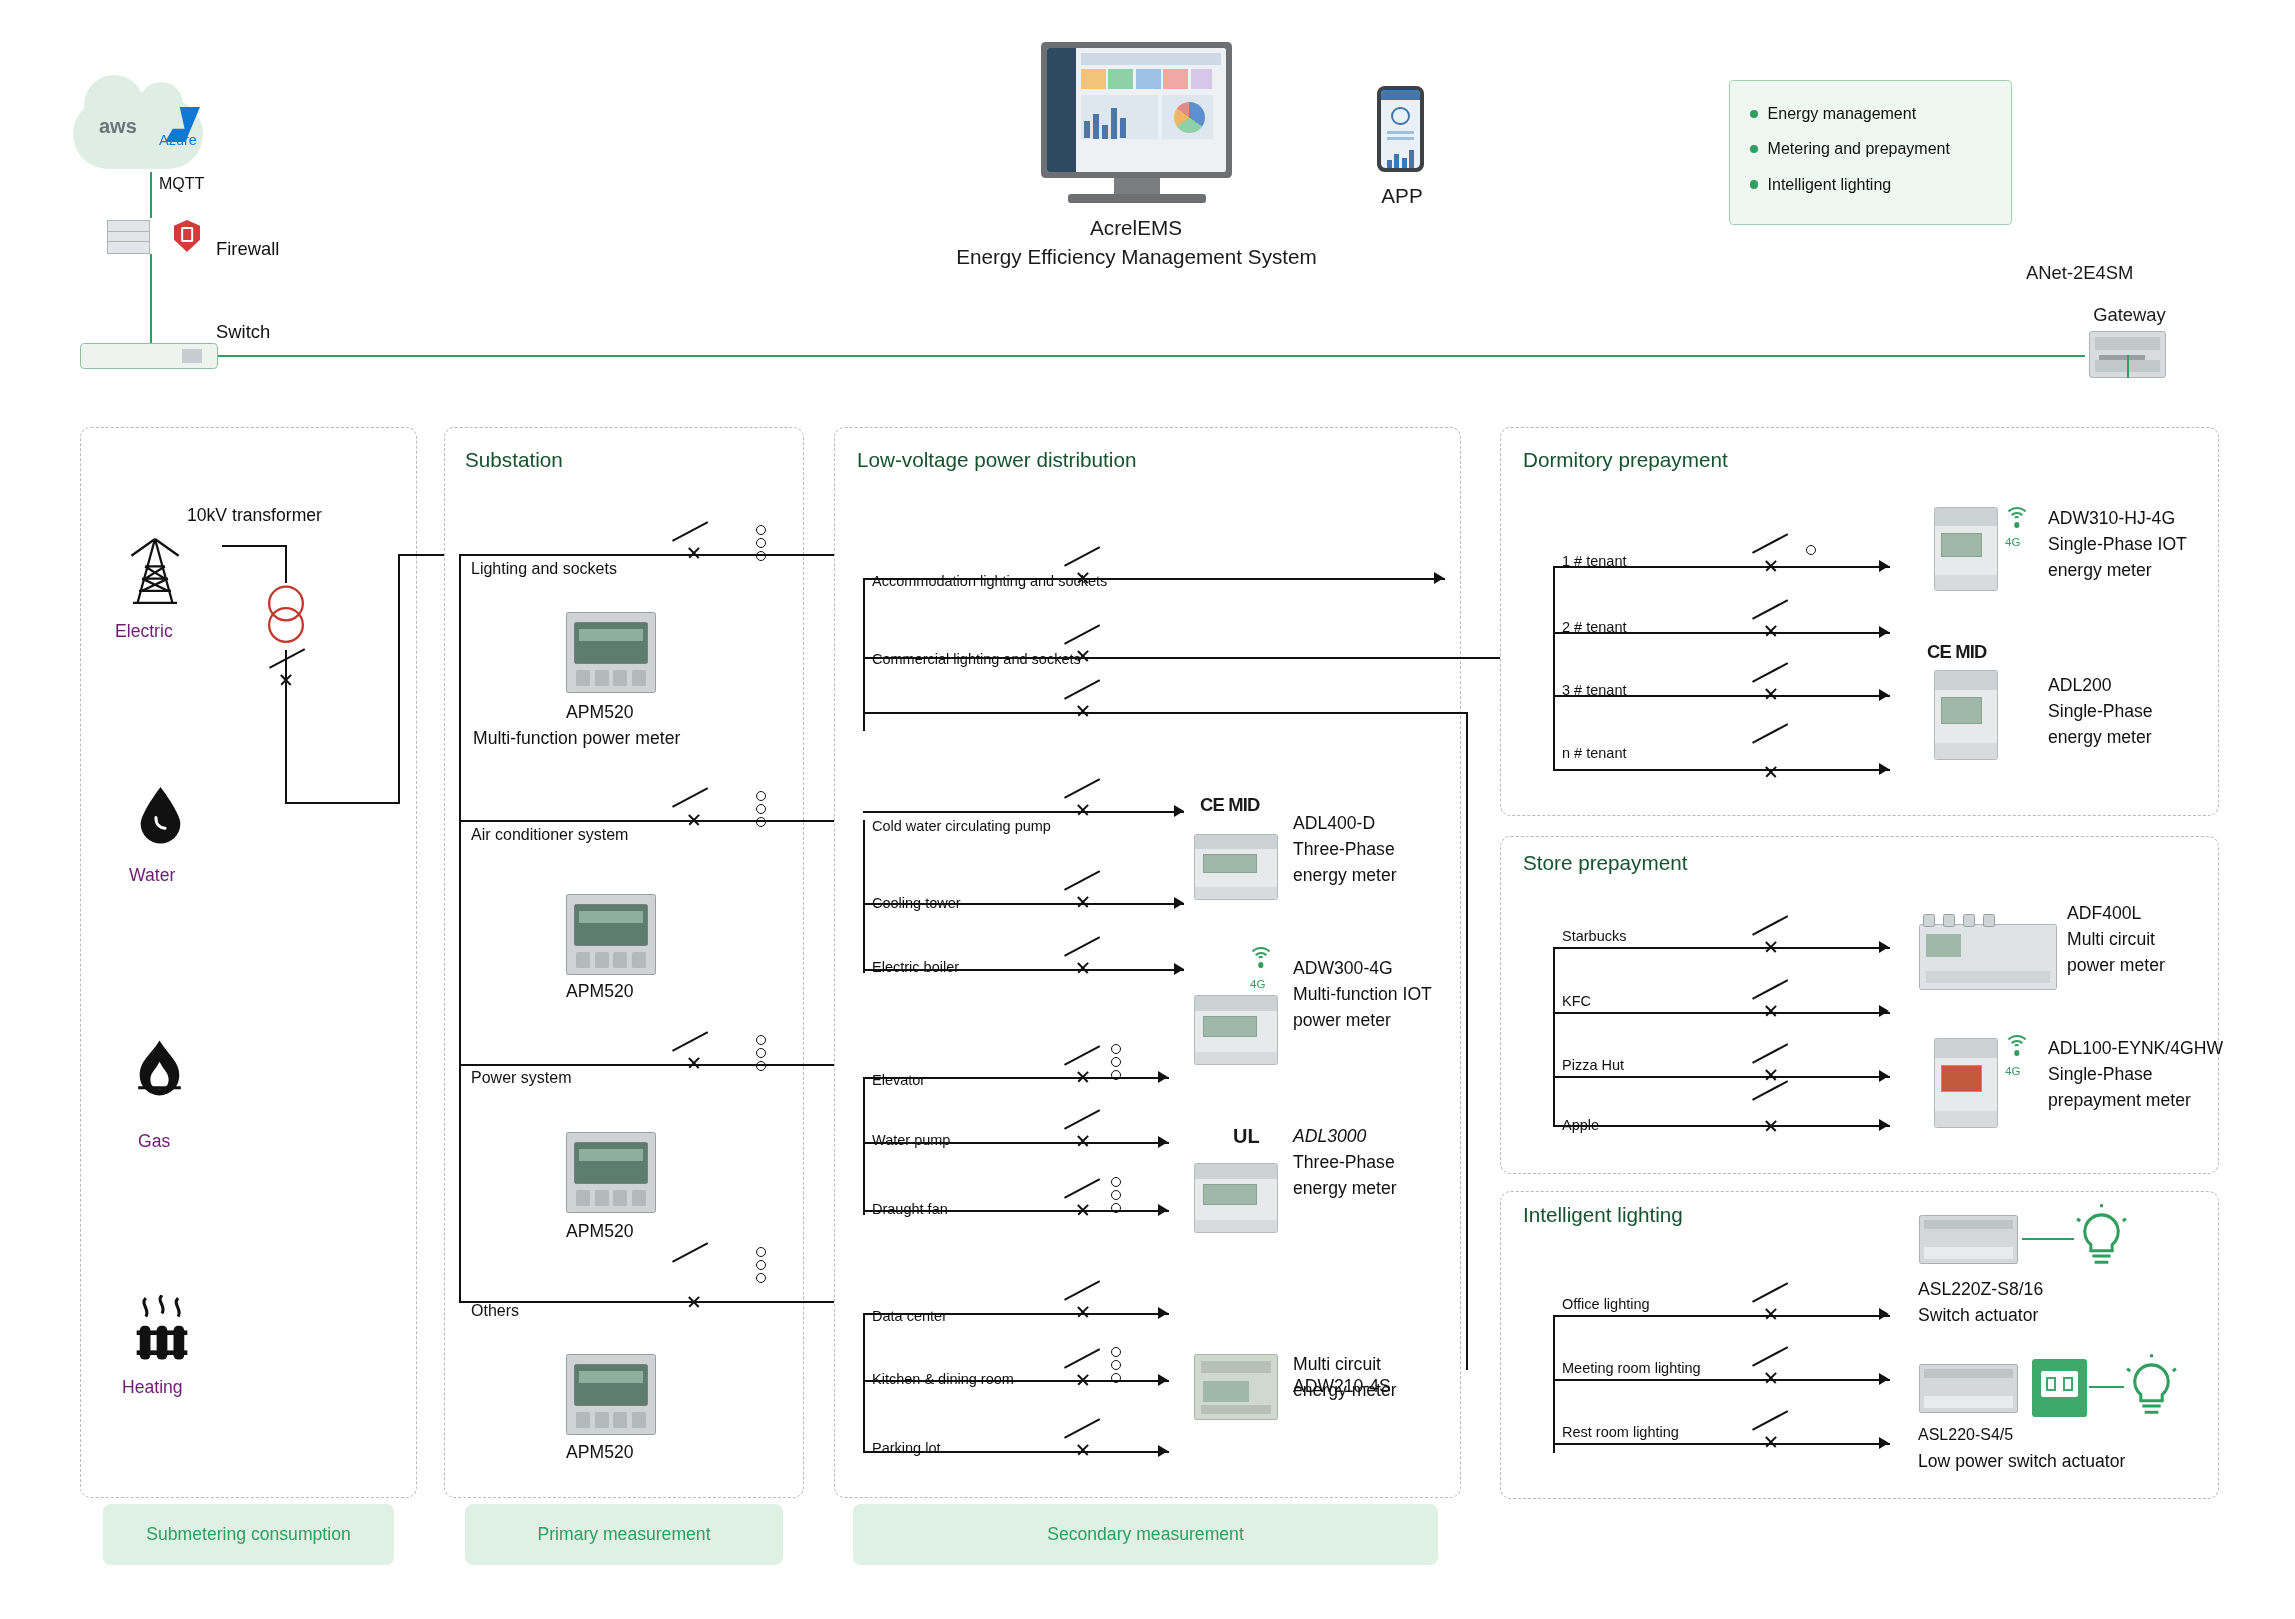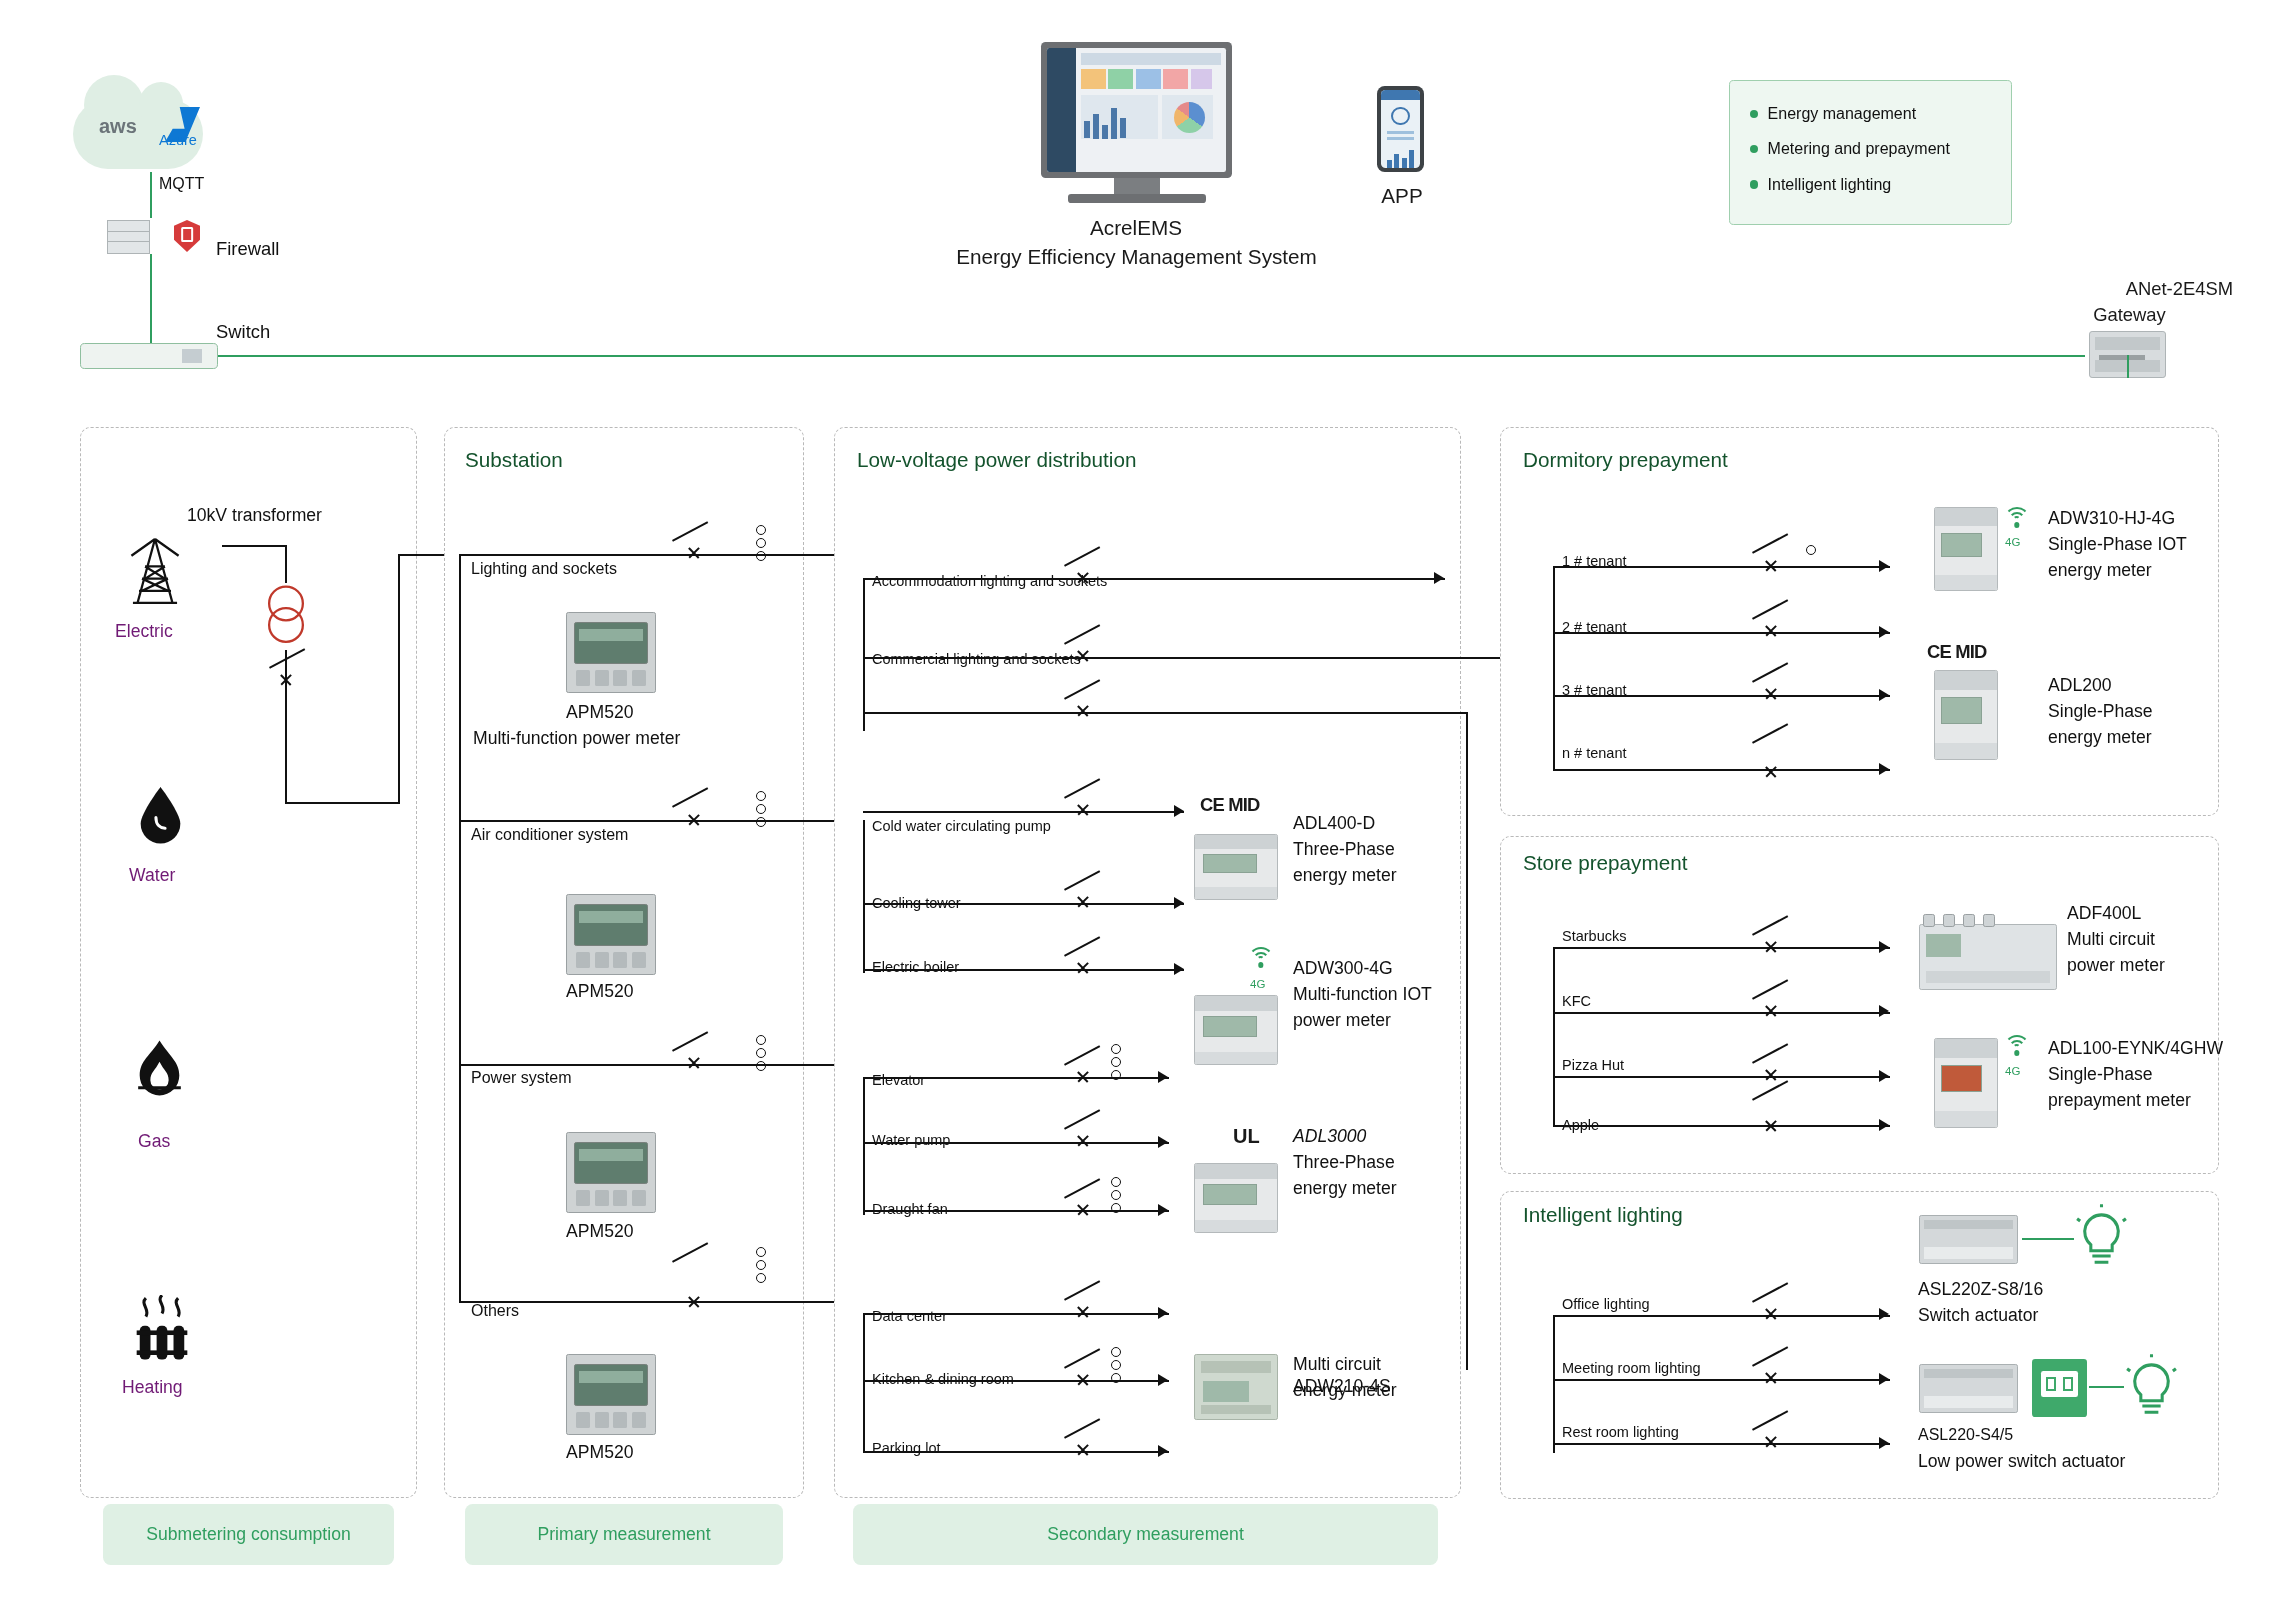--- a/index.html
+++ b/index.html
@@ -218,21 +218,21 @@
         <span class="dot"></span>
       <span class="txt">Intelligent lighting</span>
       </div>
   </div>
 
   <div class="gw" style="left:2089px; top:331px;">
     <div class="rows"></div>
       <div class="rows2"></div>
     <div style="position:absolute;left:9.2px;top:23px;width:46px;height:4.6px;background:#9aa0a2;"></div>
   </div>
-  <div class="abs" style="left:2026px; top:262px; width:207px; text-align:right; font-size:18.4px;margin-top:16px;">ANet-2E4SM</div>
+  <div class="abs" style="left:2026px; top:262px; width:207px; text-align:left; font-size:18.4px;">ANet-2E4SM</div>
   <div class="abs" style="left:2026px; top:304px; width:207px; text-align:center; font-size:18.4px;">Gateway</div>
   <div class="gline-v" style="left:2127px; top:355px; height:23px;"></div>
 
   <div class="dashed-box" style="left:80px; top:427px; width:337px; height:1071px;"></div>
   <div class="footer-band" style="left:103px; top:1504px; width:291px; height:61px;">Submetering consumption</div>
 
   <div class="abs txt" style="left:187px; top:505px; font-size:17.6px;">10kV transformer</div>
 
   <div class="ic" style="left:122px; top:536px;">
     <svg width="66" height="70" viewBox="0 0 86 92">

